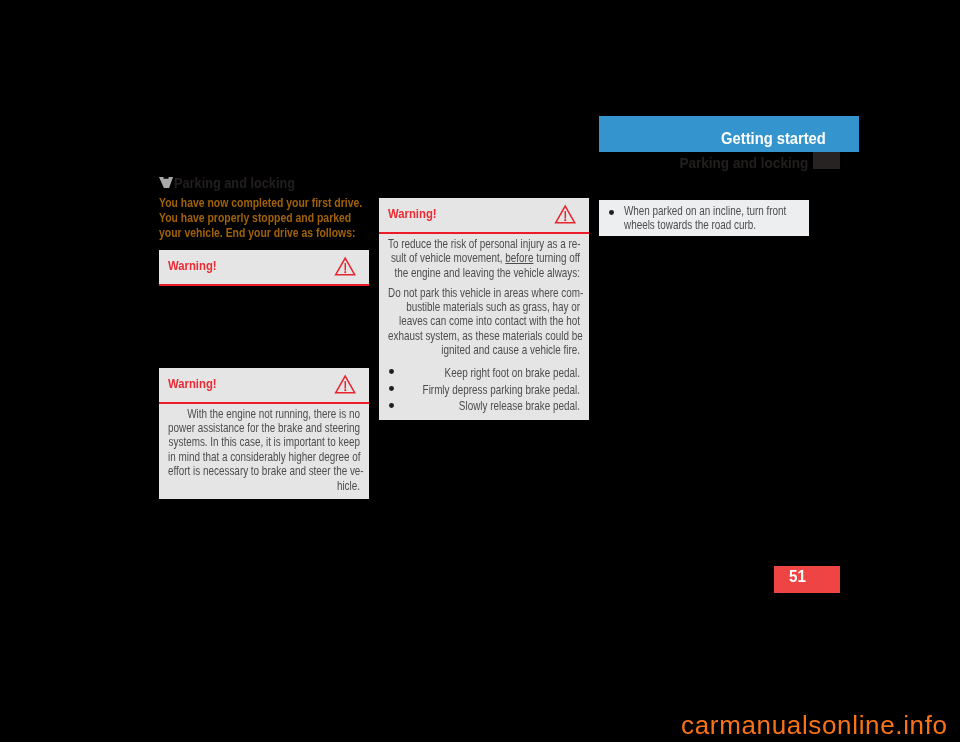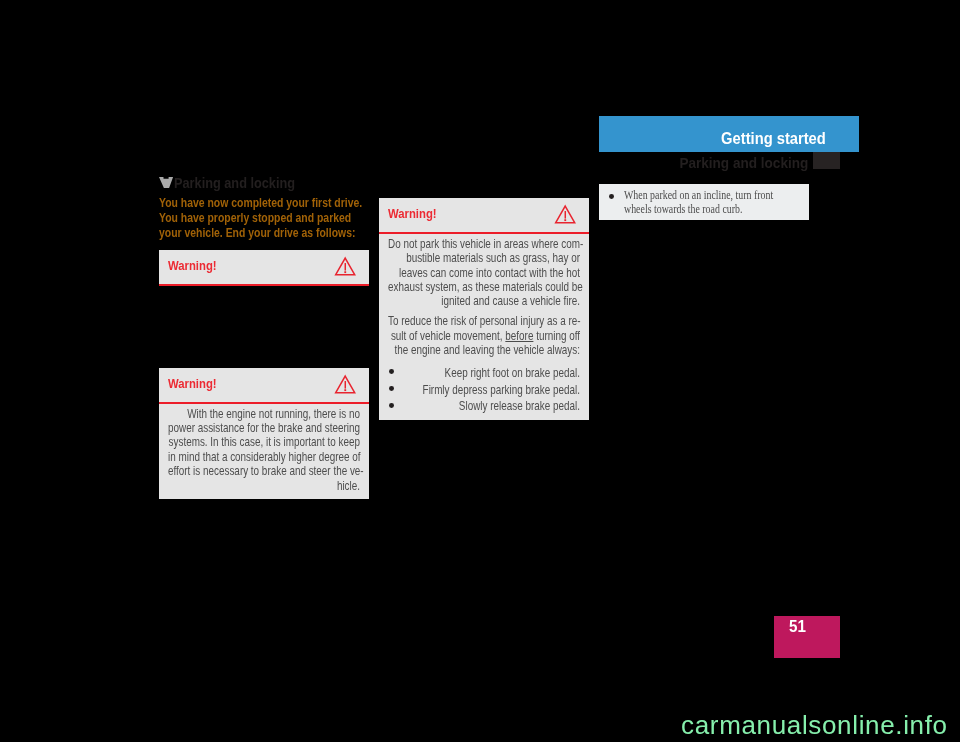--- a/index.html
+++ b/index.html
@@ -18,33 +18,33 @@
   
   .hdr-bar{left:598.8px;top:115.8px;width:260px;height:36px;background:#3494ce;}
   .hdr-bar .t{position:absolute;right:33.4px;top:14.5px;color:#fff;font-weight:bold;font-size:16px;
               transform:scaleX(0.92);transform-origin:right top;white-space:nowrap;}
   .subhdr{left:598.8px;top:151.8px;width:241.2px;height:17.4px;}
   .subhdr .txt{position:absolute;right:31.5px;top:2.2px;color:#231f1f;font-weight:bold;font-size:15.5px;
                transform:scaleX(0.875);transform-origin:right top;white-space:nowrap;}
   .subhdr .marker{position:absolute;right:-0.3px;top:-0.2px;width:27.4px;height:17.4px;background:#272323;}
 
   
-  .pgnum{left:774px;top:616px;width:66px;height:42px;background:#be185d;}
+  .pgnum{left:774px;top:566px;width:66px;height:27px;background:#ef4444;}
   .pgnum span{position:absolute;left:14.8px;top:2.1px;color:#fff;font-weight:bold;font-size:16px;
               transform:scaleX(0.95);transform-origin:left top;}
 
   
   .wm{left:0;top:712px;width:960px;text-align:right;padding-right:12.3px;box-sizing:border-box;
-      color:#86efac;font-size:26px;letter-spacing:0.65px;line-height:26px;}
+      color:#f97316;font-size:26px;letter-spacing:0.65px;line-height:26px;}
 
   
   .col{position:absolute;width:209.5px;}
   .c1{left:159.2px;top:176px;}
   .c2{left:379.2px;top:198.2px;}
-  .c3{left:599.2px;top:184px;font-family:Liberation Serif, serif;}
+  .c3{left:599.2px;top:200px;}
   .wb1{position:absolute;left:0;top:74px;width:209.5px;}
   .wb2{position:absolute;left:0;top:192px;width:209.5px;}
 
   .sect-head{position:relative;color:#231f1f;font-weight:bold;font-size:14.6px;margin:0;height:14px;}
   .sect-head .tri{position:absolute;left:-0.2px;top:0.85px;width:14.1px;height:11px;}
   .sect-head .h{position:absolute;left:14.8px;top:-1.2px;white-space:nowrap;
                 transform:scaleX(0.873);transform-origin:left top;}
   .intro{color:#a16207;font-size:13px;font-weight:bold;line-height:14.8px;margin:0;padding-top:6.1px;}
   .intro .nw{transform:scaleX(0.802);width:124.69%;}
 
@@ -142,30 +142,30 @@
         <svg class="wicon" viewBox="0 0 20 18.1">
           <path class="wtri" d="M10 1.1 L19.3 17.3 H0.7 Z"></path>
           <rect class="wbar" x="9.35" y="5.9" width="1.45" height="7.4"></rect>
           <rect class="wbar" x="9.15" y="13.95" width="1.8" height="1.8"></rect>
         </svg>
       </div>
       <div class="rule"></div>
       <div class="wbox-body">
         <div>
             <p>
+              <span class="nw">To reduce the risk of personal injury as a re-</span>
+              <span class="nw">sult of vehicle movement, <u>before</u> turning off</span>
+              <span class="nw">the engine and leaving the vehicle always:</span>
+            </p>
+            <p>
               <span class="nw">Do not park this vehicle in areas where com-</span>
               <span class="nw">bustible materials such as grass, hay or</span>
               <span class="nw">leaves can come into contact with the hot</span>
               <span class="nw">exhaust system, as these materials could be</span>
               <span class="nw">ignited and cause a vehicle fire.</span>
-            </p>
-            <p>
-              <span class="nw">To reduce the risk of personal injury as a re-</span>
-              <span class="nw">sult of vehicle movement, <u>before</u> turning off</span>
-              <span class="nw">the engine and leaving the vehicle always:</span>
             </p>
           </div>
         <ul>
             <li>
               <span class="nw">Keep right foot on brake pedal.</span>
             </li>
             <li>
               <span class="nw">Firmly depress parking brake pedal.</span>
             </li>
             <li>

